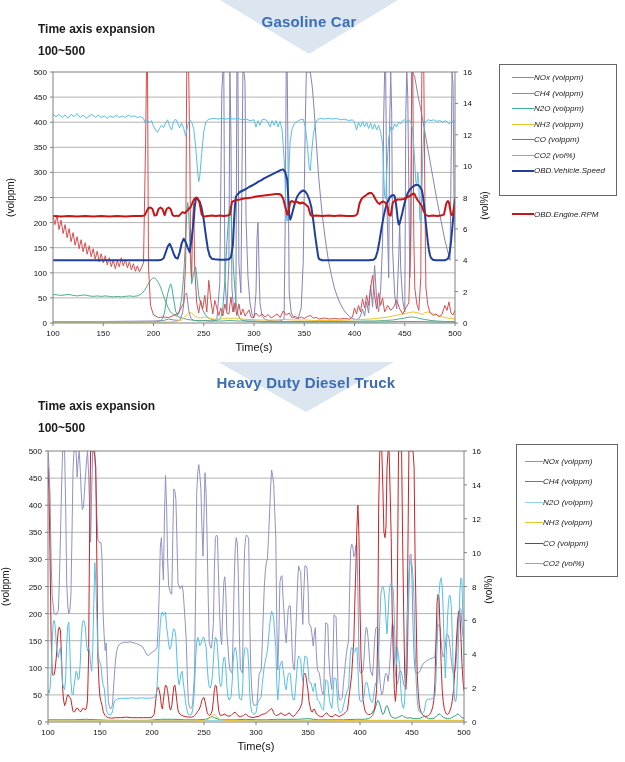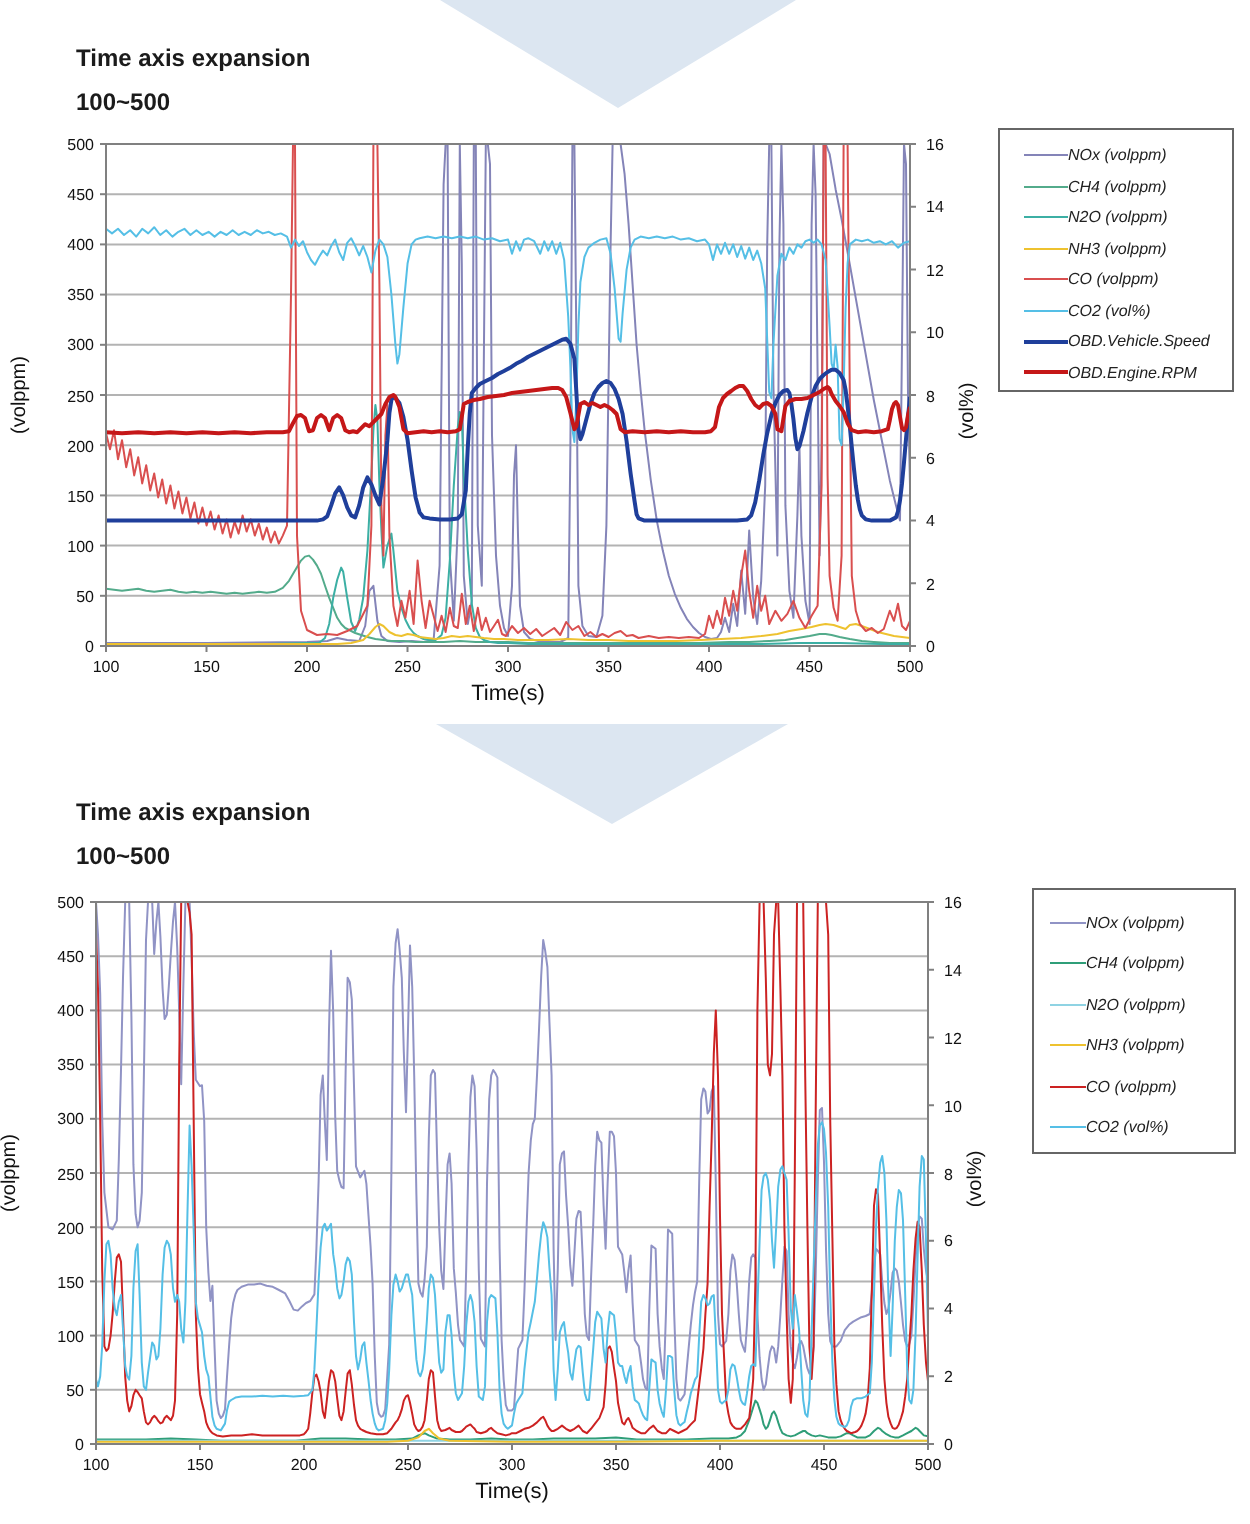--- a/index.html
+++ b/index.html
@@ -22,20 +22,21 @@
   .legend-swatch{flex:0 0 auto;}
   .legend-label{font-size:8px;color:#222;white-space:nowrap;font-style:italic;}
   svg{position:absolute;}
 </style>
 </head>
 <body>
 
 <div id="page">
 
   <div class="banner-tri" style="left:220px;top:0;width:178px;height:54px;"></div>
+  <div class="banner-label" style="left:195px;top:13px;width:228px;">Gasoline Car</div>
   <div class="caption" style="left:38px;top:22px;">Time axis expansion</div>
   <div class="caption" style="left:38px;top:44px;">100~500</div>
   <div id="chart-0">
       <svg width="410" height="259" style="left: 49px; top: 68px; position: absolute;">
         <line x1="4" y1="229.9" x2="406" y2="229.9" stroke="#b3b3b3" stroke-width="1"></line>
         <line x1="4" y1="204.8" x2="406" y2="204.8" stroke="#b3b3b3" stroke-width="1"></line>
         <line x1="4" y1="179.7" x2="406" y2="179.7" stroke="#b3b3b3" stroke-width="1"></line>
         <line x1="4" y1="154.6" x2="406" y2="154.6" stroke="#b3b3b3" stroke-width="1"></line>
         <line x1="4" y1="129.5" x2="406" y2="129.5" stroke="#b3b3b3" stroke-width="1"></line>
         <line x1="4" y1="104.4" x2="406" y2="104.4" stroke="#b3b3b3" stroke-width="1"></line>
@@ -142,28 +143,29 @@
           <div class="legend-label" style="margin-left: 0px;">CO (volppm)</div>
         </div>
         <div class="legend-item" style="height: 15.5px;">
           <div class="legend-swatch" style="width: 22px; height: 1px; background: rgb(85, 191, 230);"></div>
           <div class="legend-label" style="margin-left: 0px;">CO2 (vol%)</div>
         </div>
         <div class="legend-item" style="height: 15.5px;">
           <div class="legend-swatch" style="width: 22px; height: 2px; background: rgb(31, 63, 155);"></div>
           <div class="legend-label" style="margin-left: 0px;">OBD.Vehicle.Speed</div>
         </div>
-        <div class="legend-item" style="height: 15.5px;">
+        <div class="legend-item" style="height: 15.5px; margin-top: 28px;">
           <div class="legend-swatch" style="width: 22px; height: 2px; background: rgb(197, 23, 24);"></div>
           <div class="legend-label" style="margin-left: 0px;">OBD.Engine.RPM</div>
         </div>
       </div>
     </div>
 
   <div class="banner-tri" style="left:218px;top:362px;width:176px;height:50px;"></div>
+  <div class="banner-label" style="left:180px;top:374px;width:252px;">Heavy Duty Diesel Truck</div>
   <div class="caption" style="left:38px;top:399px;">Time axis expansion</div>
   <div class="caption" style="left:38px;top:421px;">100~500</div>
   <div id="chart-1">
       <svg width="424" height="279" style="left: 44px; top: 447px; position: absolute;">
         <line x1="4" y1="247.9" x2="420" y2="247.9" stroke="#b3b3b3" stroke-width="1"></line>
         <line x1="4" y1="220.8" x2="420" y2="220.8" stroke="#b3b3b3" stroke-width="1"></line>
         <line x1="4" y1="193.7" x2="420" y2="193.7" stroke="#b3b3b3" stroke-width="1"></line>
         <line x1="4" y1="166.6" x2="420" y2="166.6" stroke="#b3b3b3" stroke-width="1"></line>
         <line x1="4" y1="139.5" x2="420" y2="139.5" stroke="#b3b3b3" stroke-width="1"></line>
         <line x1="4" y1="112.4" x2="420" y2="112.4" stroke="#b3b3b3" stroke-width="1"></line>

